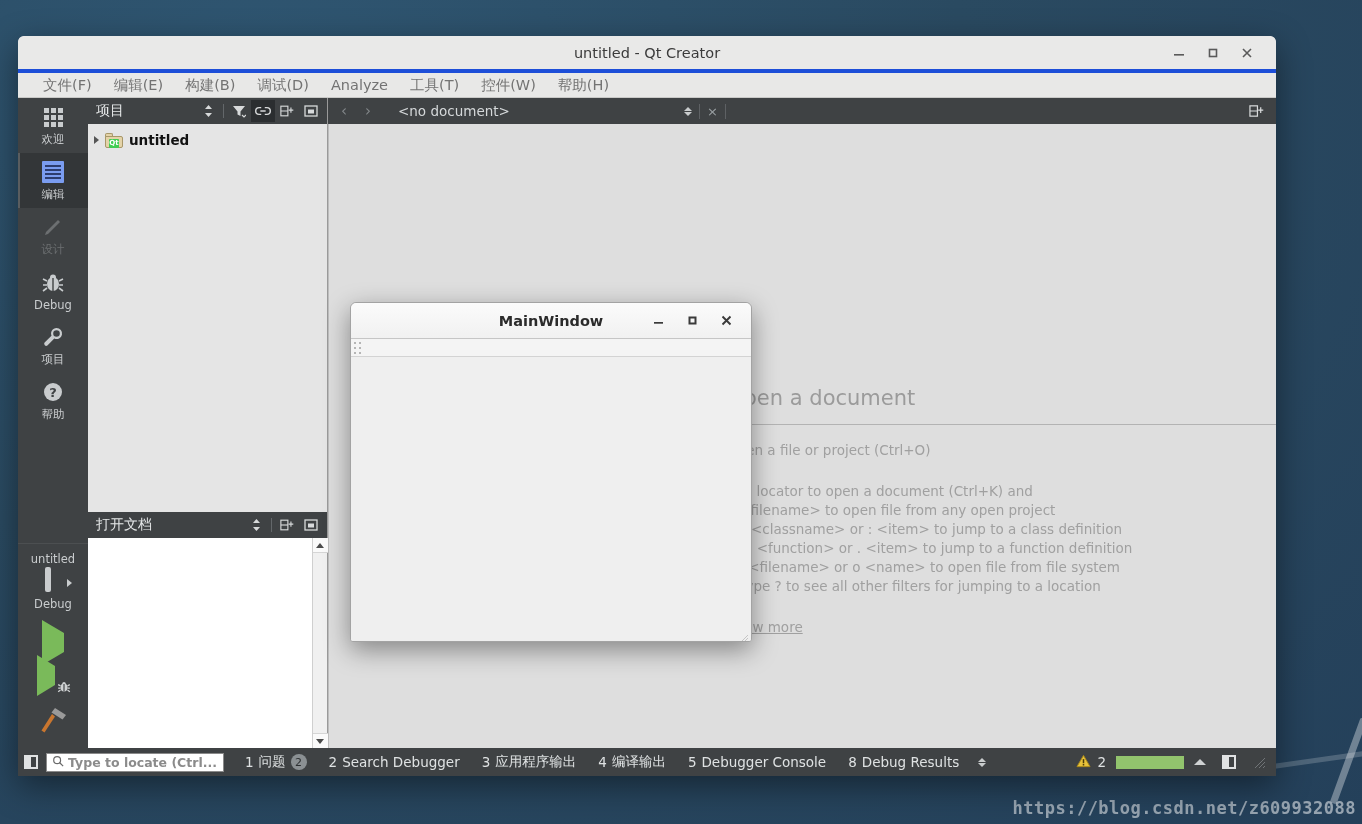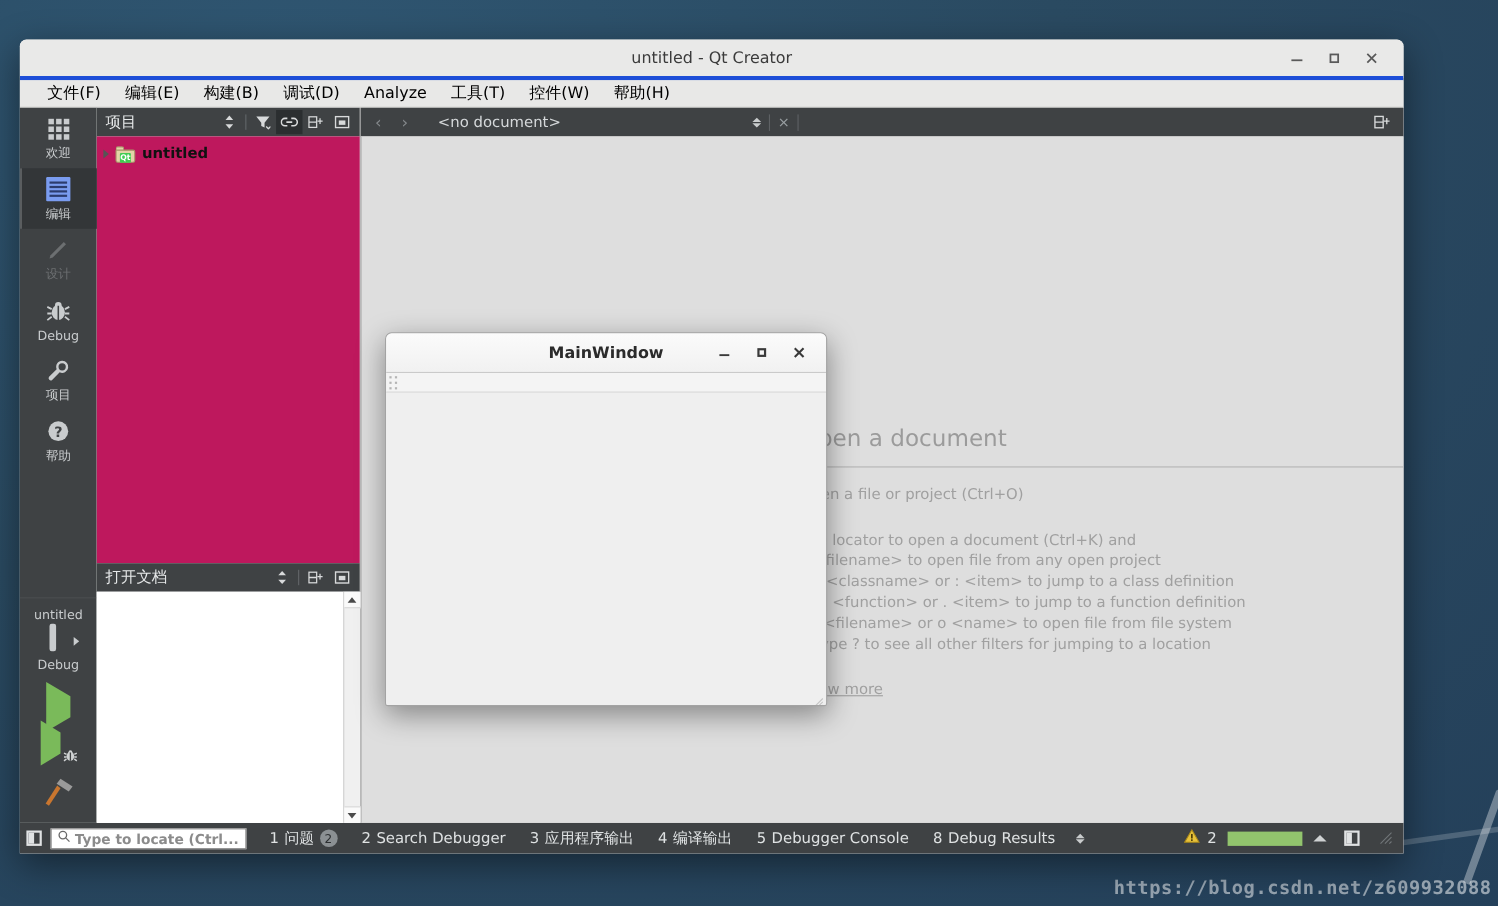--- a/index.html
+++ b/index.html
@@ -46,21 +46,21 @@
   .win-btn {
     width:34px; height:30px; display:flex; align-items:center; justify-content:center;
     color:#5a5a5a;
   }
   .win-btn svg { display:block; }
 
   
   .menubar {
     height:25px; flex:0 0 25px; background:#e8e8e7;
     display:flex; align-items:center; padding-left:14px;
-    border-bottom:1px solid #c9c9c7; font-size:14.5px; color:#000000;
+    border-bottom:1px solid #c9c9c7; font-size:14.5px; color:#737373;
   }
   .menu-item { padding:0 11px; line-height:25px; white-space:nowrap; }
 
   
   .app-body { flex:1 1 auto; display:flex; min-height:0; }
 
   
   .modebar {
     width:70px; flex:0 0 70px; background:#3f4244;
     display:flex; flex-direction:column; color:#c7cacc;
@@ -101,21 +101,21 @@
   .leftdock { width:240px; flex:0 0 240px; display:flex; flex-direction:column;
               background:#ffffff; border-right:1px solid #9a9a9a; min-height:0;}
   .dock-header {
     height:26px; flex:0 0 26px; background:#3f4244; color:#e6e8e9;
     display:flex; align-items:center; padding:0 4px 0 8px; font-size:14px;
   }
   .dock-header .hdr-title { flex:1 1 auto; white-space:nowrap; }
   .hdr-btn { width:24px; height:22px; display:flex; align-items:center; justify-content:center; color:#d8dadb; }
   .hdr-btn.active { background:#2b2e30; }
   .hdr-sep { width:1px; height:14px; background:#63676a; margin:0 3px; }
-  .tree { flex:1 1 auto; background:#be185d; padding:6px 0 0 0; overflow:hidden; min-height:0;}
+  .tree { flex:1 1 auto; background:#e5e5e5; padding:6px 0 0 0; overflow:hidden; min-height:0;}
   .tree-row { display:flex; align-items:center; gap:6px; padding:2px 6px; font-size:13.5px; color:#111;}
   .arrow-right { width:0;height:0;border-left:5px solid #555;border-top:4px solid transparent;border-bottom:4px solid transparent; }
   .folder-ico { position:relative; width:18px; height:15px; }
   .folder-ico .body { position:absolute; inset:3px 0 0 0; background:#e4d3a8; border:1px solid #a89769; border-radius:1px 2px 2px 2px;}
   .folder-ico .tab { position:absolute; left:0; top:0; width:8px; height:4px; background:#e4d3a8; border:1px solid #a89769; border-bottom:none; border-radius:2px 2px 0 0;}
   .folder-ico .qt { position:absolute; left:4px; bottom:0px; width:10px; height:9px; background:#41cd52; color:#fff;
                     font-size:7px; line-height:9px; text-align:center; font-weight:bold; border-radius:1px;}
   .tree-label { font-weight:bold; }
   .opendocs { flex:0 0 210px; display:flex; min-height:0; background:#fff; position:relative;}
   .opendocs .list { flex:1 1 auto; background:#fff; }

